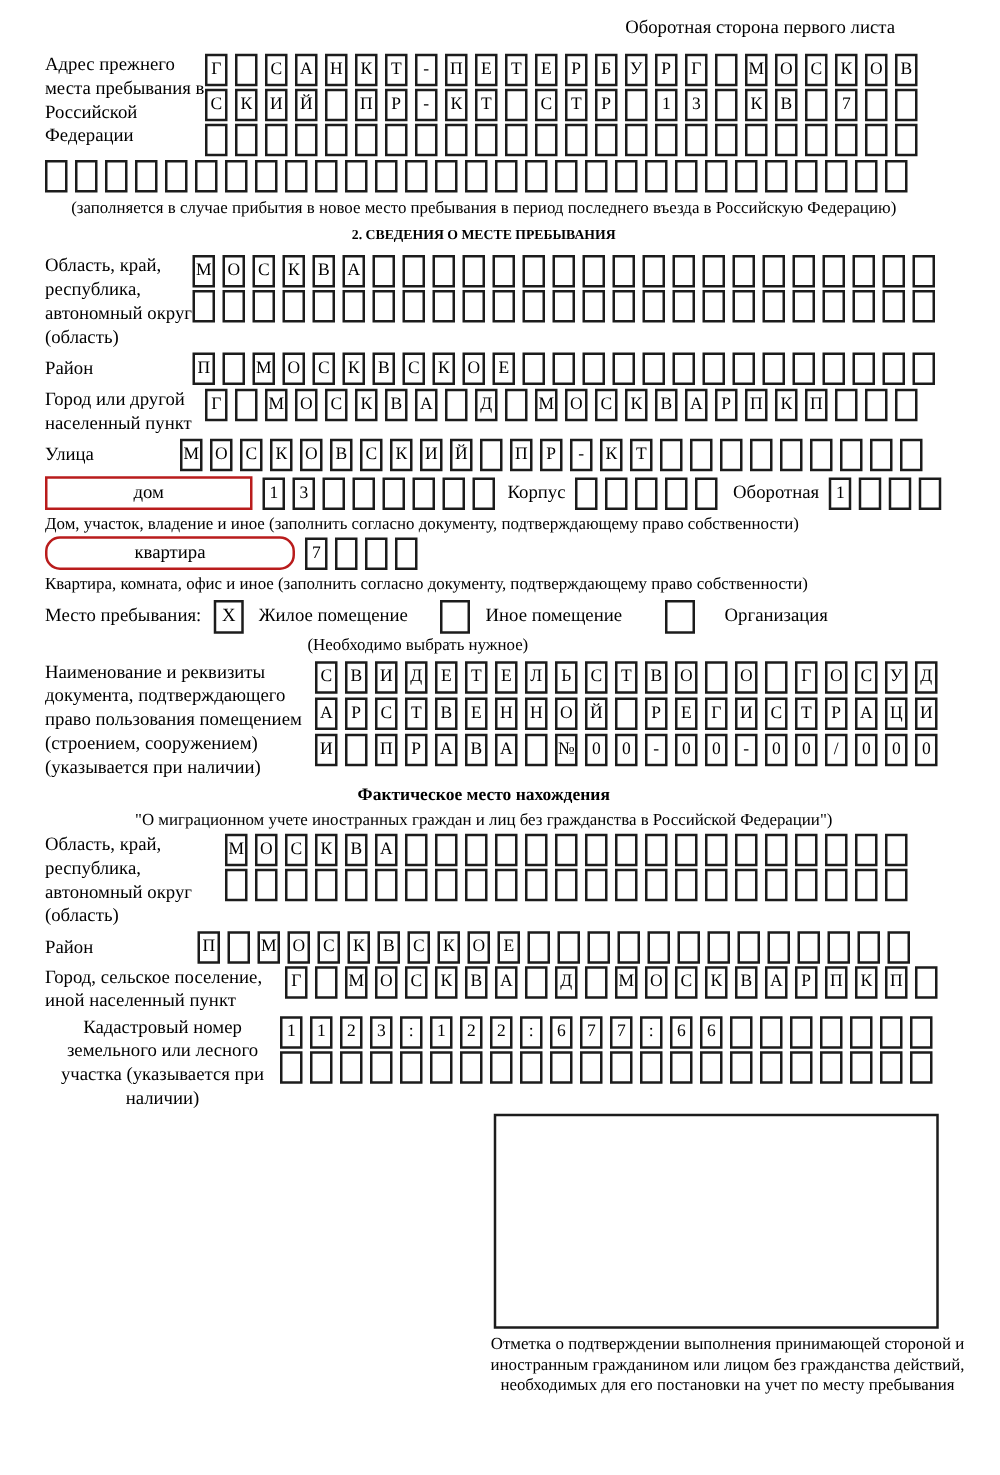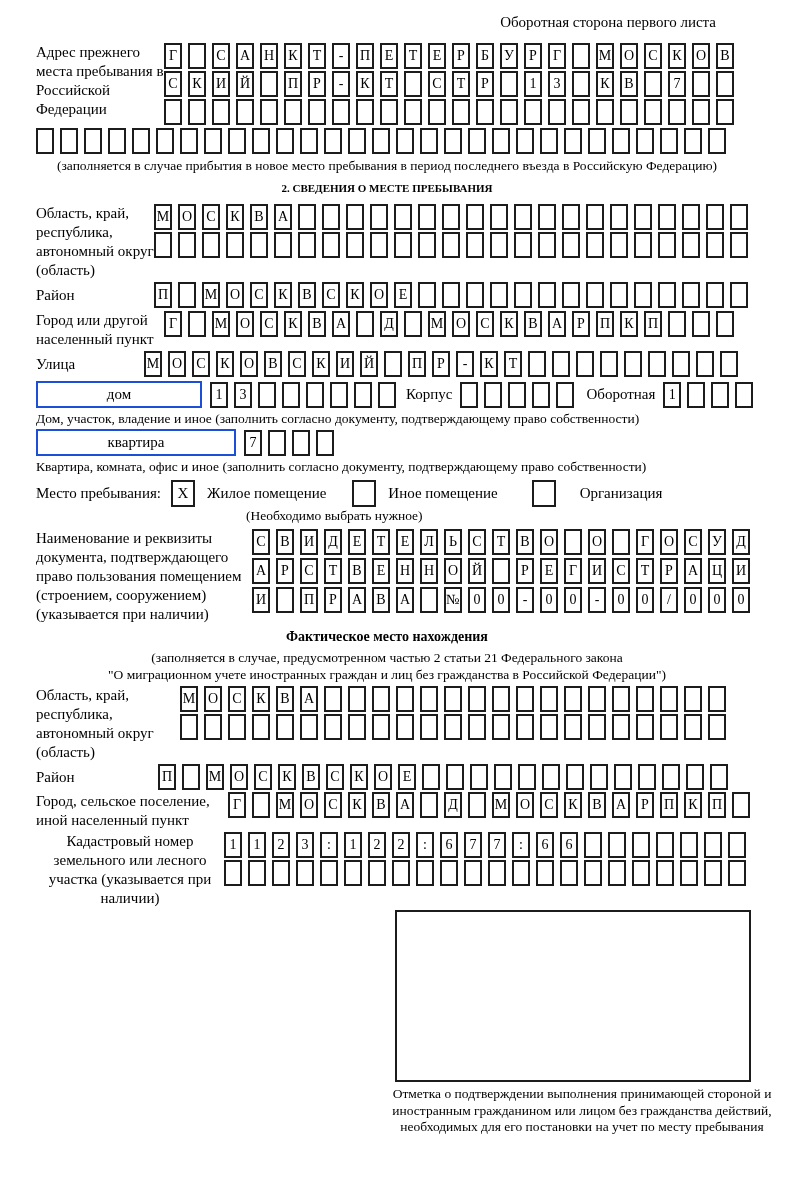--- a/index.html
+++ b/index.html
@@ -9,21 +9,21 @@
   .grp{display:flex;align-items:flex-start;}
   .lbl{font-size:15px;line-height:19px;flex:none;}
   .lbl-mid{line-height:26px;}
   .rows{display:flex;flex-direction:column;gap:2px;}
   .boxrow{display:flex;}
   .cbox{flex:none;box-sizing:border-box;width:18px;height:26px;margin-right:6px;border:2px solid #1c1c1c;display:inline-flex;align-items:center;justify-content:center;font-size:14px;background:#fff;}
   .boxrow .cbox:last-child{margin-right:0;}
   .note{font-size:13.5px;line-height:17px;}
   .note-c{text-align:center;}
   .sec-title{font-weight:bold;font-size:11px;text-align:center;line-height:21px;}
-  .widebox{box-sizing:border-box;border:2px solid #1d4ed8;height:27px;display:flex;align-items:center;justify-content:center;font-size:15px;background:#fff;flex:none;}
+  .widebox{box-sizing:border-box;border:2px solid #b91c1c;height:27px;display:flex;align-items:center;justify-content:center;font-size:15px;background:#fff;flex:none;}
   .inline-lbl{font-size:15px;line-height:27px;flex:none;}
   .chk{flex:none;box-sizing:border-box;width:24px;height:27px;border:2px solid #1c1c1c;display:flex;align-items:center;justify-content:center;font-size:15px;background:#fff;}
   .stamp{box-sizing:border-box;width:356px;height:172px;border:2.5px solid #1c1c1c;margin-left:359px;background:#fff;}
   .stamp-cap{width:440px;margin-left:326px;text-align:center;font-size:13.5px;line-height:16.5px;margin-top:4px;}
   .mt2{margin-top:2px}.mt3{margin-top:3px}.mt4{margin-top:4px}.mt5{margin-top:5px}.mt14{margin-top:12px}
 </style>
 </head>
 <body>
 
 <div class="page">
@@ -324,21 +324,21 @@
     <div class="boxrow" style="margin-left:8px;">
         <span class="cbox">1</span>
         <span class="cbox"></span>
         <span class="cbox"></span>
         <span class="cbox"></span>
       </div>
   </div>
   <div class="note mt2">Дом, участок, владение и иное (заполнить согласно документу, подтверждающему право собственности)</div>
 
   <div class="grp mt2" style="align-items:center;">
-    <div class="widebox" style="width:200px;">квартира</div>
+    <div class="widebox" style="width:200px;border-radius:12px;">квартира</div>
     <div class="boxrow" style="margin-left:8px;">
         <span class="cbox">7</span>
         <span class="cbox"></span>
         <span class="cbox"></span>
         <span class="cbox"></span>
       </div>
   </div>
   <div class="note mt2">Квартира, комната, офис и иное (заполнить согласно документу, подтверждающему право собственности)</div>
 
   <div class="grp mt5" style="align-items:center;">
@@ -421,21 +421,20 @@
           <span class="cbox">0</span>
           <span class="cbox">/</span>
           <span class="cbox">0</span>
           <span class="cbox">0</span>
           <span class="cbox">0</span>
         </div>
     </div>
   </div>
 
   <div class="sec-title mt2" style="font-size:14px;">Фактическое место нахождения</div>
-  <div class="note note-c mt2">(заполняется в случае, предусмотренном частью 2 статьи 21 Федерального закона</div>
   <div class="note note-c">"О миграционном учете иностранных граждан и лиц без гражданства в Российской Федерации")</div>
 
   <div class="grp mt3">
     <div class="lbl" style="width:144px;">Область, край, республика, автономный округ (область)</div>
     <div class="rows">
       <div class="boxrow">
           <span class="cbox">М</span>
           <span class="cbox">О</span>
           <span class="cbox">С</span>
           <span class="cbox">К</span>

